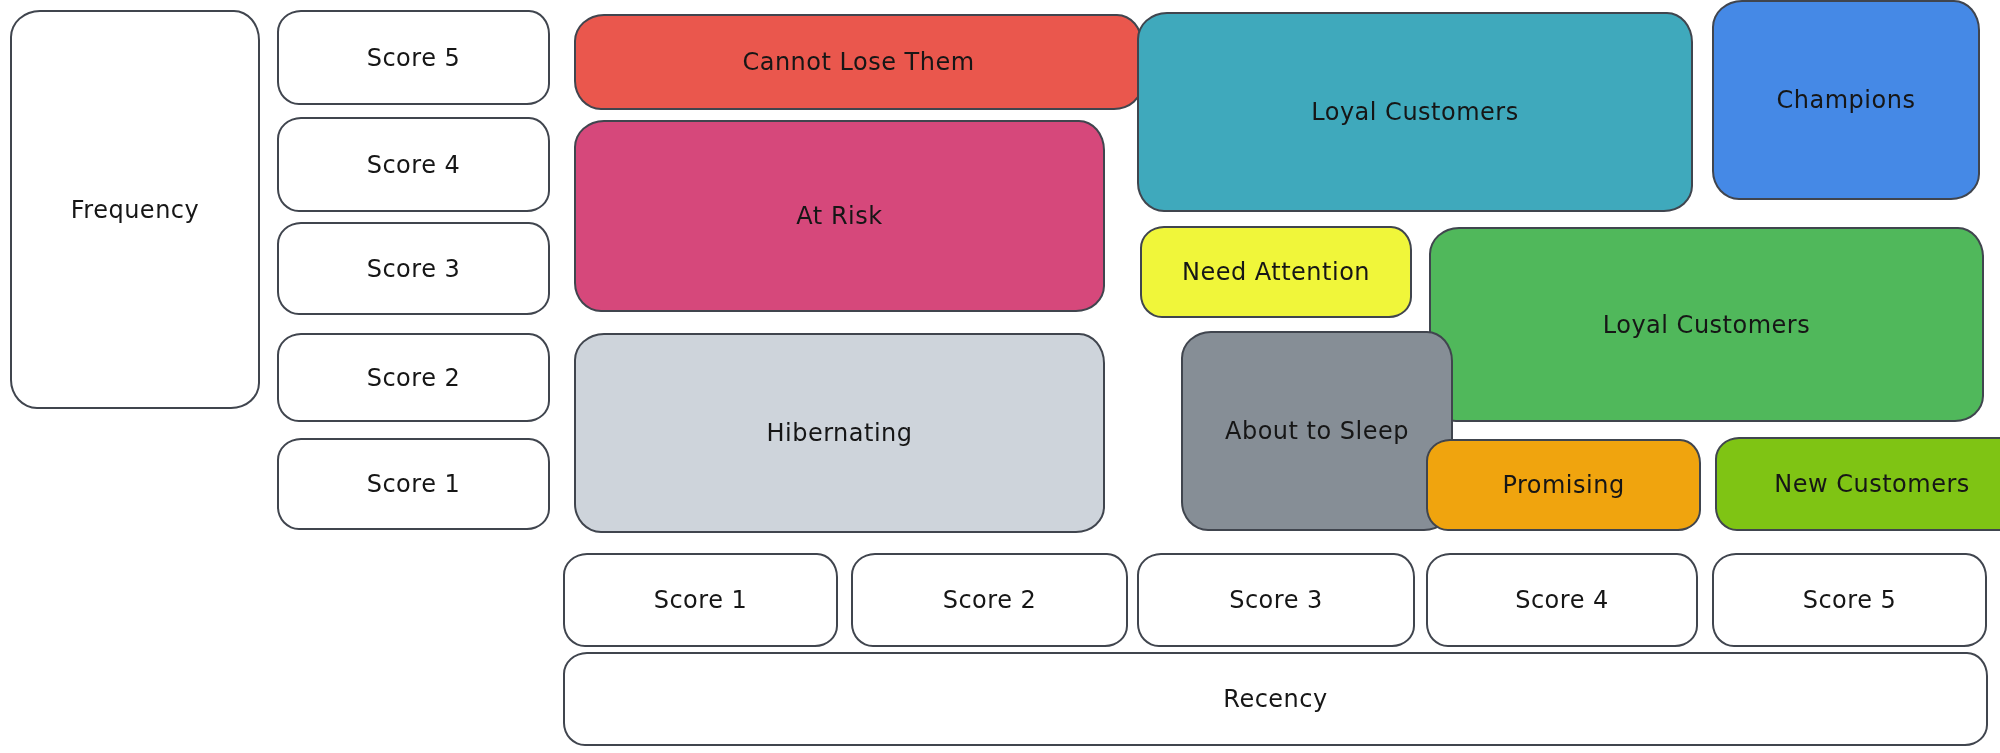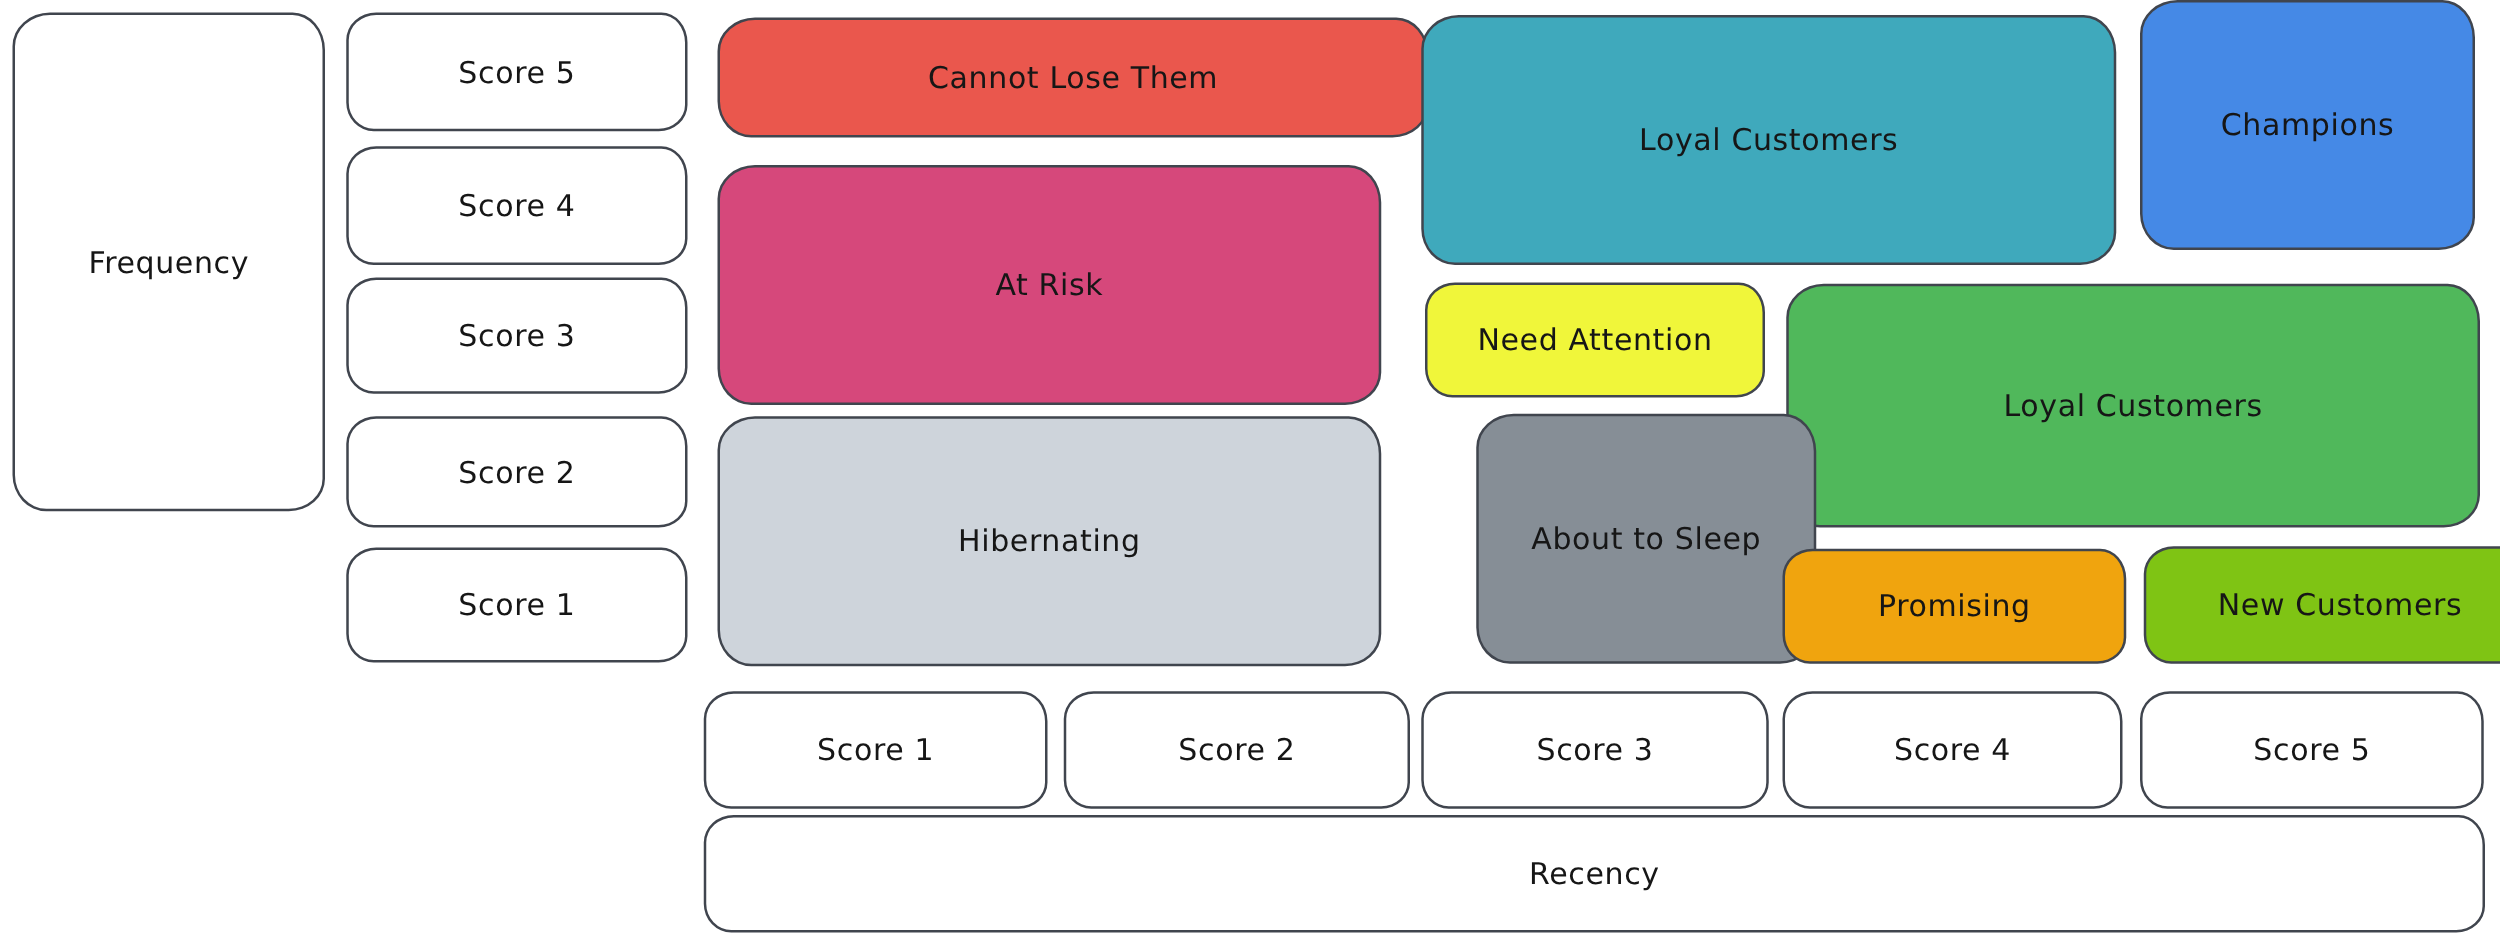--- a/index.html
+++ b/index.html
@@ -70,21 +70,21 @@
   <div class="box r-big freq-label">Frequency</div>
 
   <div class="box r-small fscore fscore-5">Score 5</div>
   <div class="box r-small fscore fscore-4">Score 4</div>
   <div class="box r-small fscore fscore-3">Score 3</div>
   <div class="box r-small fscore fscore-2">Score 2</div>
   <div class="box r-small fscore fscore-1">Score 1</div>
 
   <div class="box r-big seg-cannot-lose" style="background-color: rgb(234, 87, 77);">Cannot Lose Them</div>
 
-  <div class="box r-big seg-at-risk" style="background-color: rgb(214, 72, 123); margin-top: 12px;">At Risk</div>
+  <div class="box r-big seg-at-risk" style="background-color: rgb(214, 72, 123);">At Risk</div>
 
   <div class="box r-big seg-hibernating" style="background-color: rgb(206, 212, 219);">Hibernating</div>
 
   <div class="box r-big seg-loyal-top" style="background-color: rgb(63, 169, 188);">Loyal Customers</div>
 
   <div class="box r-big seg-champions" style="background-color: rgb(69, 137, 230);">Champions</div>
 
   <div class="box r-small seg-need-attn" style="background-color: rgb(240, 246, 58);">Need Attention</div>
 
   <div class="box r-big seg-loyal-right" style="background-color: rgb(80, 184, 91);">Loyal Customers</div>

